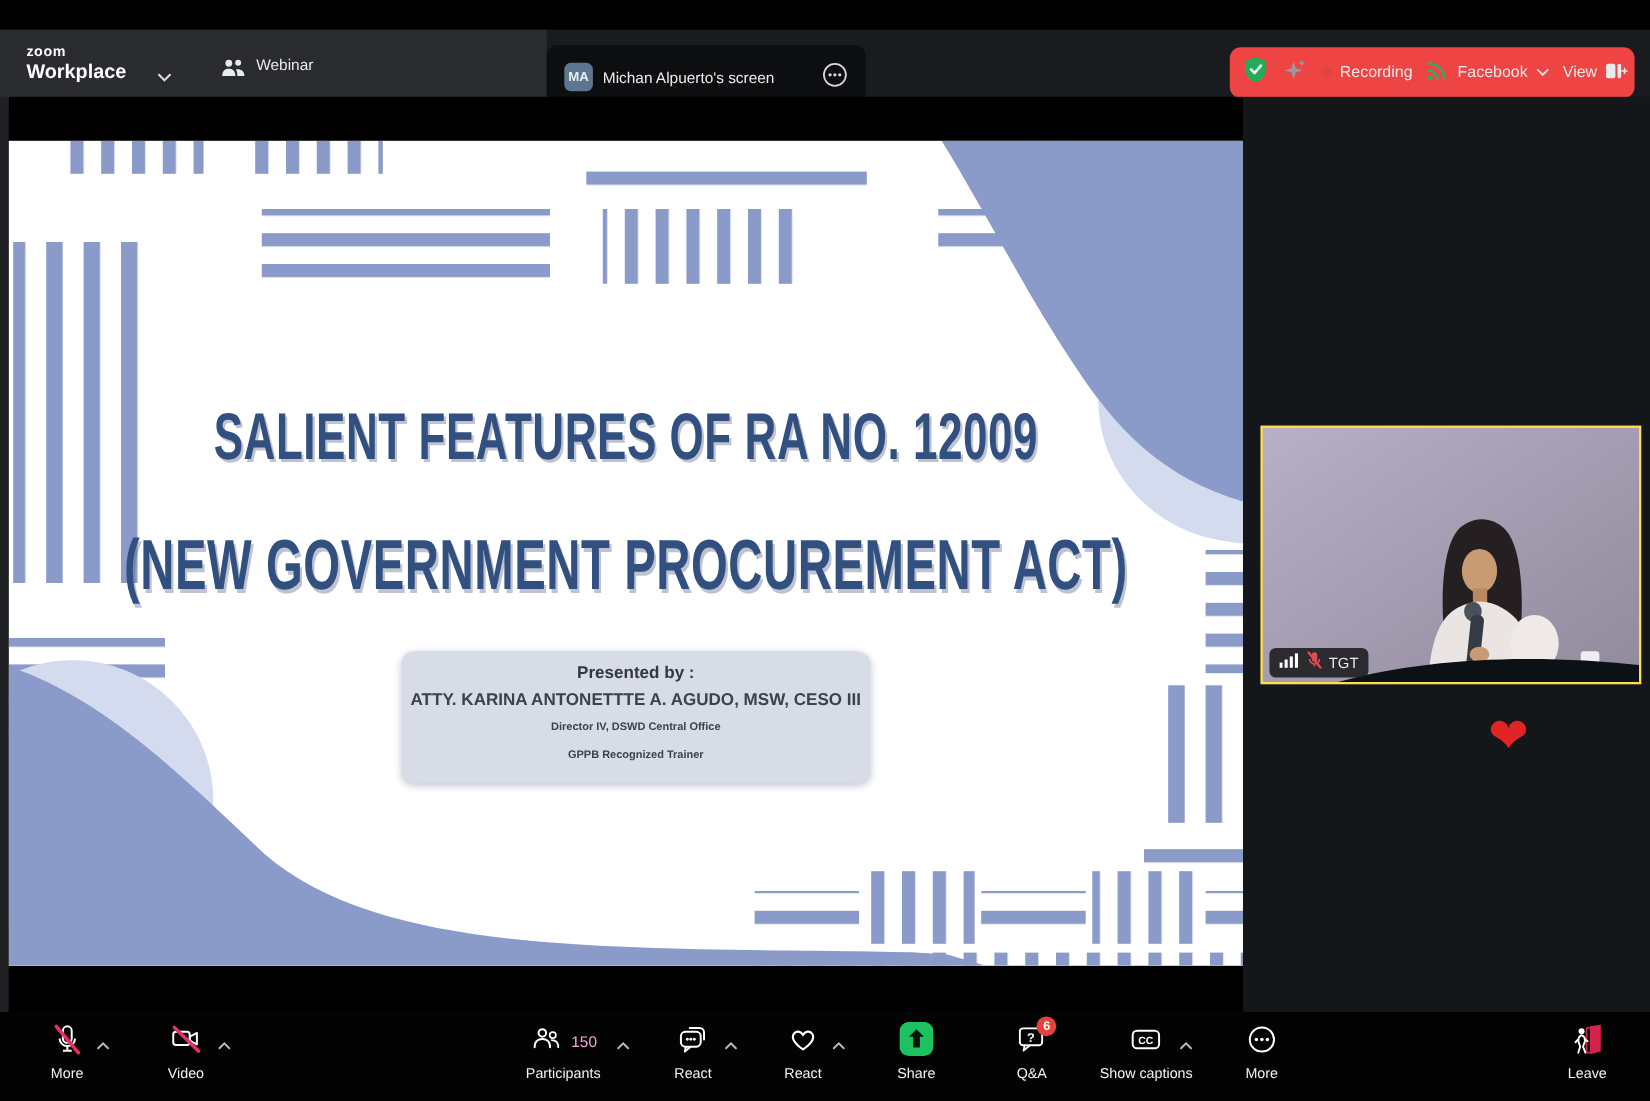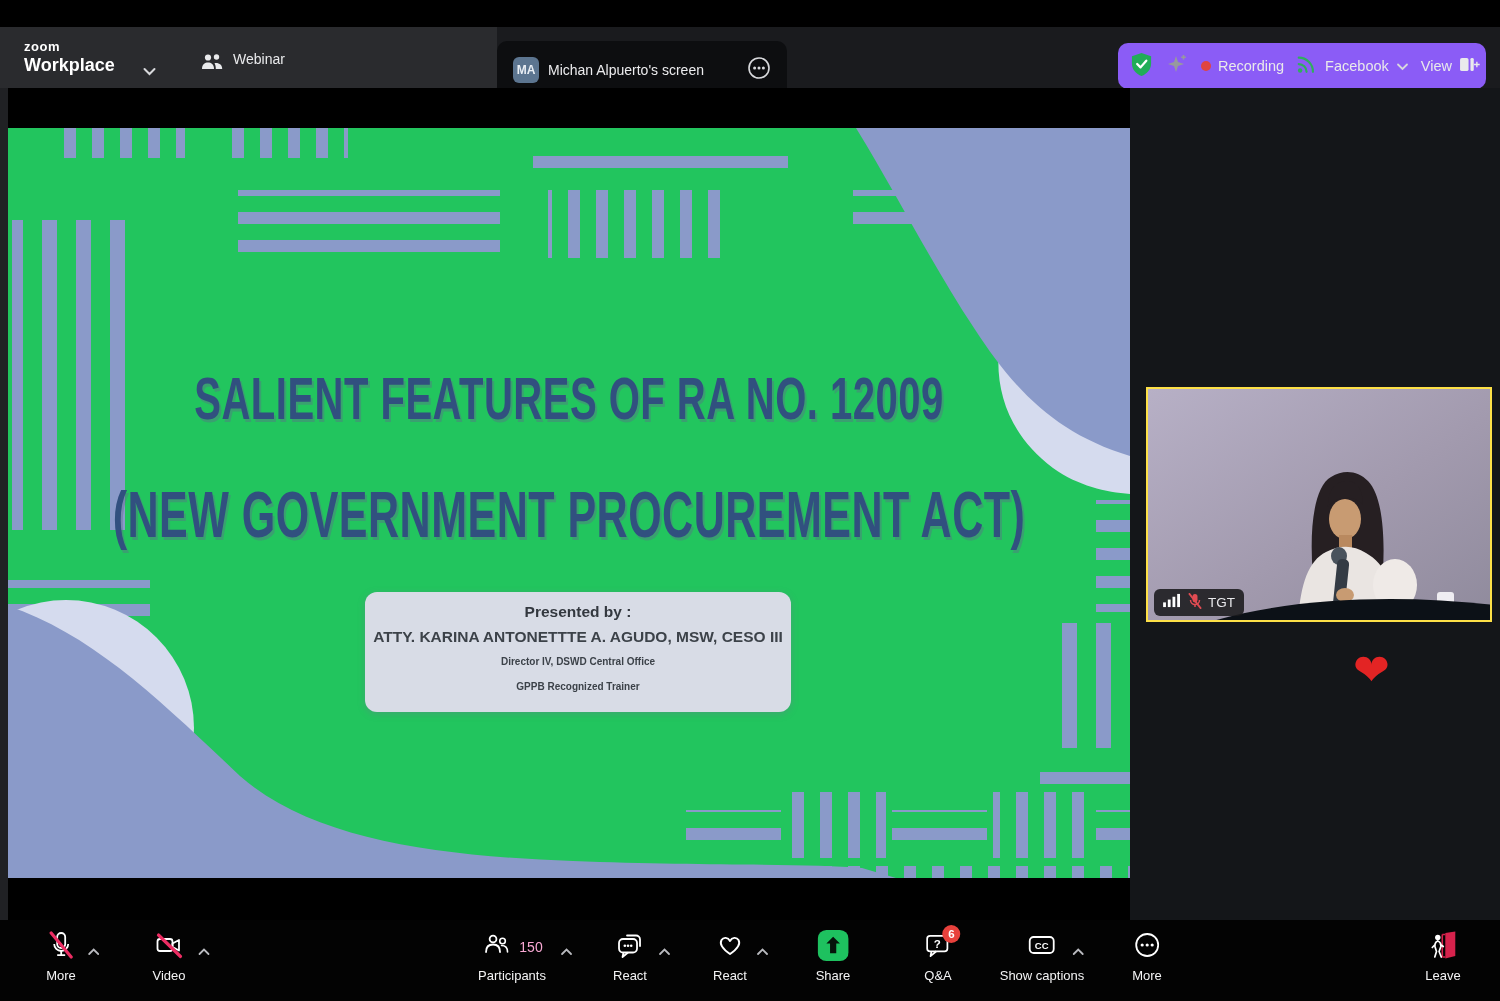--- a/index.html
+++ b/index.html
@@ -12,29 +12,29 @@
   .topbar-left-panel { position:absolute; left:0; top:0; width:497px; height:74px; background:#2a2b2e; border-radius:0 0 14px 0; }
   .zoom-logo { position:absolute; left:24px; top:13px; color:#fff; line-height:1; }
   .zoom-logo .l1 { font-size:13px; font-weight:bold; letter-spacing:.5px; }
   .zoom-logo .l2 { font-size:18px; font-weight:bold; margin-top:3px; }
   .logo-chevron { position:absolute; left:142px; top:36px; }
   .webinar-item { position:absolute; left:200px; top:24px; display:flex; align-items:flex-start; gap:9px; color:#e9eaec; font-size:14px; }
   .screen-tab { position:absolute; left:497px; top:14px; width:290px; height:58px; background:#0d0e10; border-radius:10px; display:flex; align-items:center; padding:0 16px; gap:9px; }
   .ma-avatar { width:26px; height:26px; border-radius:6px; background:#5c7590; color:#e9eef4; font-size:12px; font-weight:bold; display:flex; align-items:center; justify-content:center; flex:0 0 auto; }
   .tab-title { color:#ececee; font-size:14px; white-space:nowrap; flex:1 1 auto; }
   .tab-more { flex:0 0 auto; }
-  .topbar-right-pill { position:absolute; left:1118px; top:16px; width:368px; height:46px; background:#8b5cf6; border-radius:10px; display:flex; align-items:center; padding:0 12px; gap:12px; }
+  .topbar-right-pill { position:absolute; left:1118px; top:16px; width:368px; height:46px; background:#ef4444; border-radius:10px; display:flex; align-items:center; padding:0 12px; gap:12px; }
   .rec-group, .fb-group, .view-group { display:flex; align-items:center; gap:7px; color:#e9e9eb; font-size:14.5px; }
   .rec-dot { width:10px; height:10px; border-radius:50%; background:#e04540; }
   .view-group { margin-left:auto; }
 
   
   .edge-strip { position:absolute; left:0; top:88px; width:8px; height:832px; background:#202124; }
   .share-area { position:absolute; left:8px; top:88px; width:1122px; height:832px; background:#000; }
-  .slide { position:absolute; left:0; top:40px; width:1122px; height:750px; background:#22c55e; overflow:hidden; }
+  .slide { position:absolute; left:0; top:40px; width:1122px; height:750px; background:#ffffff; overflow:hidden; }
   .slide-deco { position:absolute; left:0; top:0; width:100%; height:100%; }
   .slide-title1, .slide-title2 { position:absolute; width:100%; text-align:center; color:#31507f; font-weight:bold;
      text-shadow:2px 2px 0 rgba(95,104,140,.4); transform:scaleY(1.5); letter-spacing:.5px; white-space:nowrap; }
   .slide-title1 { top:248px; font-size:40px; }
   .slide-title2 { top:363px; font-size:43px; }
   .presenter-box { position:absolute; left:357px; top:464px; width:426px; height:120px; background:#d8dce6; border-radius:12px;
      box-shadow:0 2px 7px rgba(110,120,145,.4); text-align:center; color:#3c4249; padding-top:7px; }
   .presenter-box .bl { line-height:25px; font-weight:bold; }
   .presenter-box .h  { font-size:15.5px; color:#33383f; }
   .presenter-box .n  { font-size:15.5px; }

